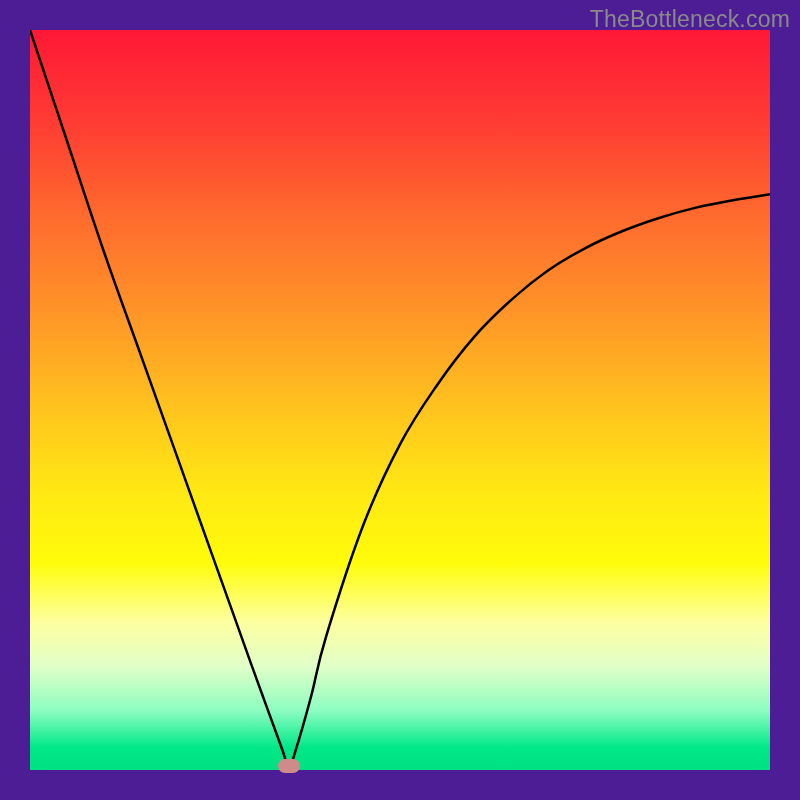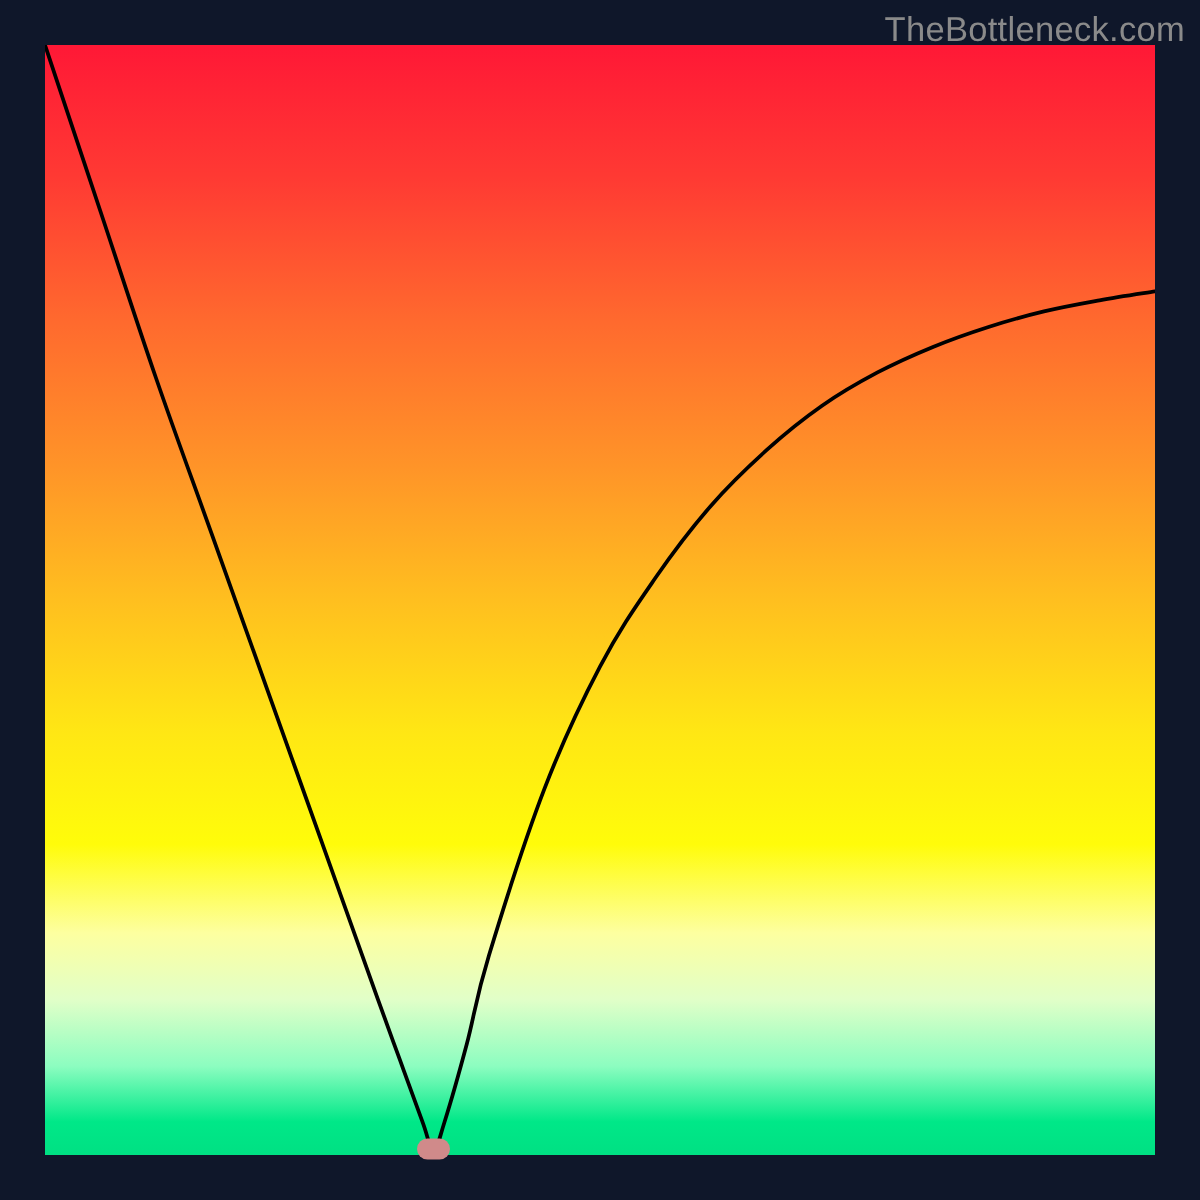--- a/index.html
+++ b/index.html
@@ -1,21 +1,21 @@
 <!DOCTYPE html>
 <html><head>
 <meta charset="utf-8">
 <style>
   * { margin: 0; padding: 0; box-sizing: border-box; }
   html, body { width: 800px; height: 800px; overflow: hidden; background: #000; }
   .frame {
     position: relative;
     width: 800px;
     height: 800px;
-    background: #0f172a;
+    background: #4c1d95;
   }
   .plot-area {
     position: absolute;
     left: 30px;
     top: 30px;
     width: 740px;
     height: 740px;
     background: linear-gradient(to bottom,
       #ff1836 0%,
       #ff3a33 12%,

